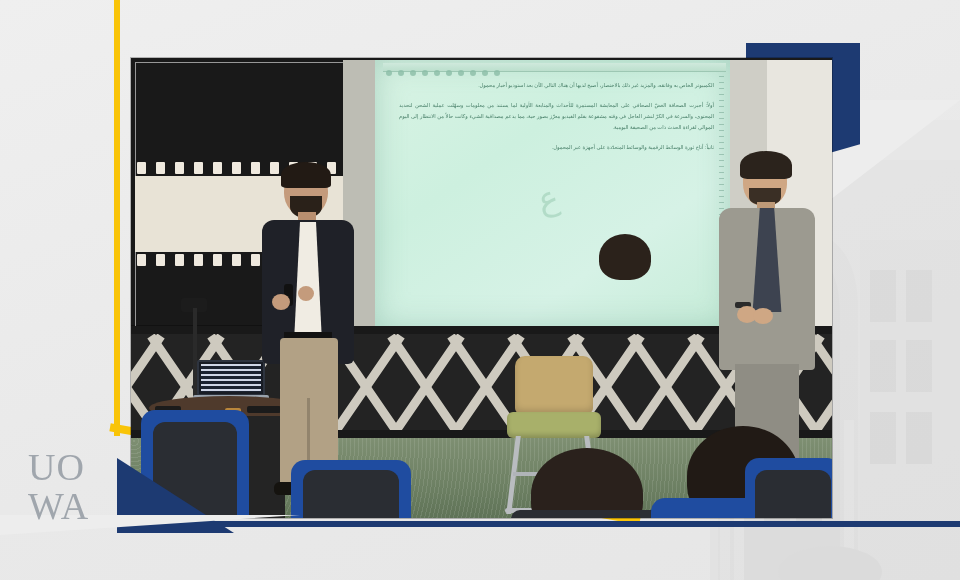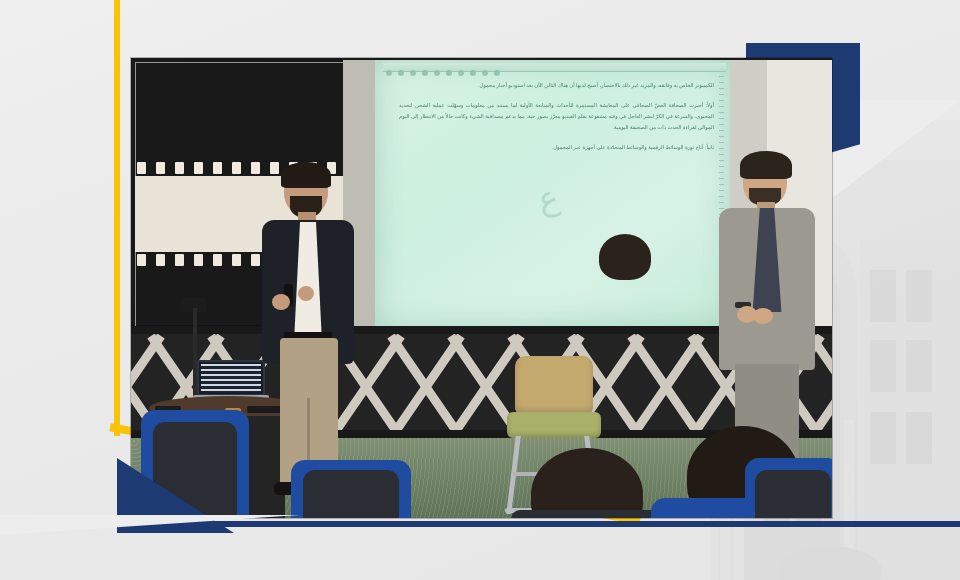--- a/index.html
+++ b/index.html
@@ -516,14 +516,18 @@
       </div>
 
     </div>
   </div>
 
   <div class="navy-tri-bl"></div>
 
   <div class="navy-rule"></div>
   <div class="navy-rule-mask"></div>
 
+  <div class="logo">
+    <div class="l1">UO</div>
+    <div class="l2">WA</div>
+  </div>
 
 </div>
 
 </body></html>

